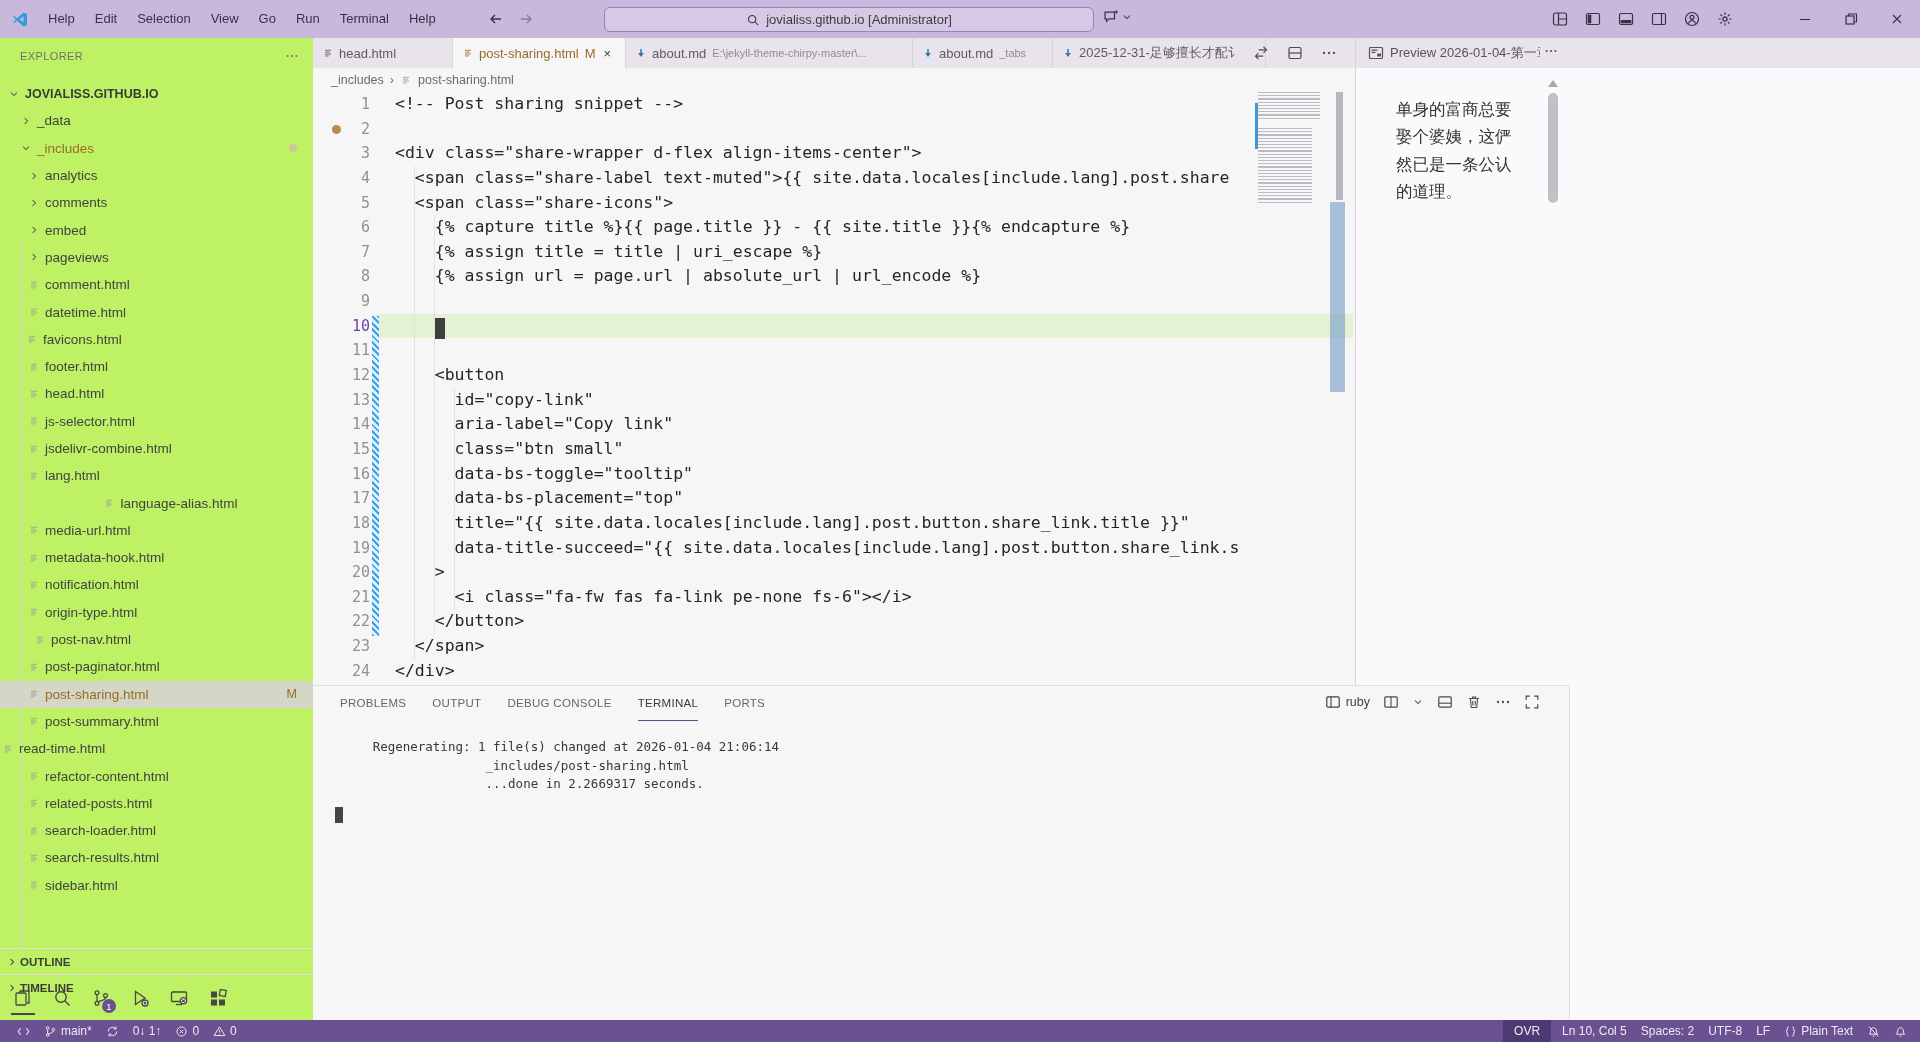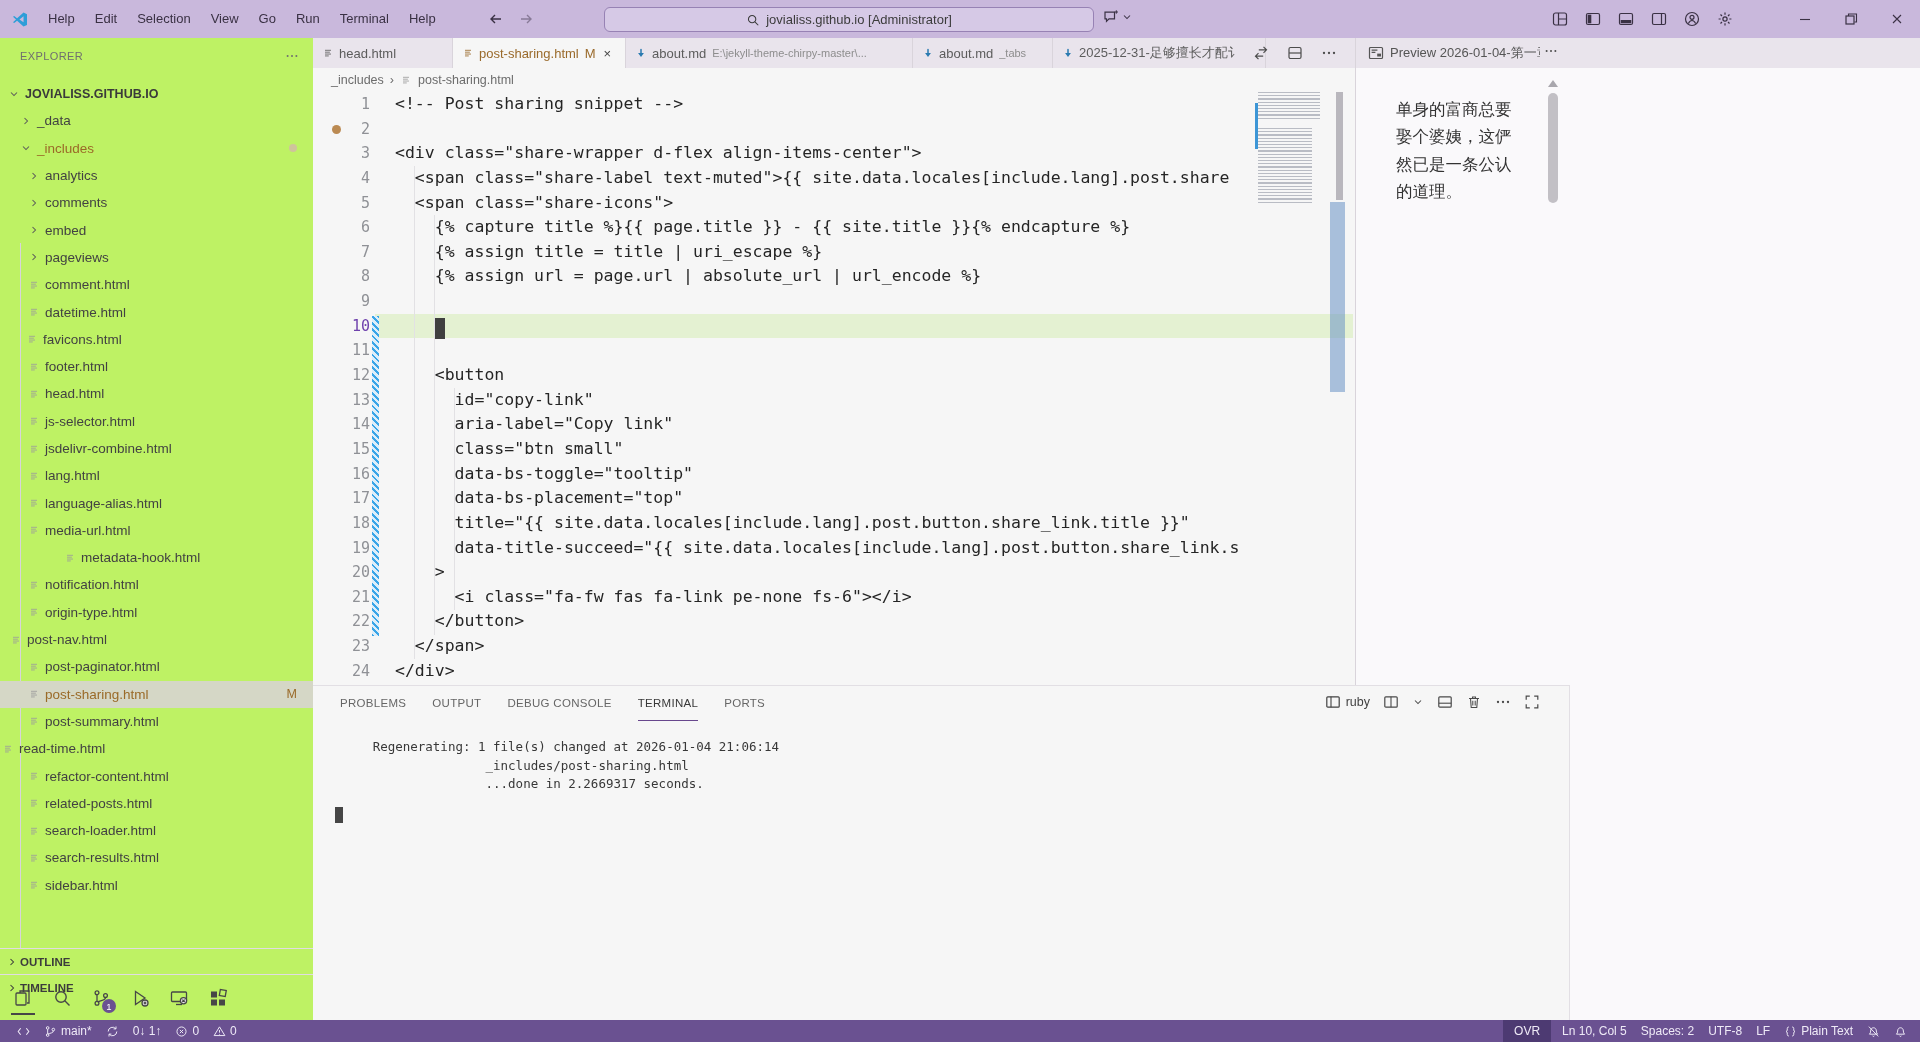--- a/index.html
+++ b/index.html
@@ -361,37 +361,37 @@
           <span class="lbl">jsdelivr-combine.html</span>
         </div>
         <div class="tree-row" style="padding-left: 26px;">
           <span class="icon ficon i12">
             <svg viewBox="0 0 16 16" fill="none" stroke="currentColor" stroke-width="1.2">
               <path d="M4 4.4h8M4 6.9h6.5M4 9.4h8M4 11.9h5" stroke-width="1.1"></path>
             </svg>
           </span>
           <span class="lbl">lang.html</span>
         </div>
-        <div class="tree-row" style="padding-left: 26px;">
+        <div class="tree-row" style="padding-left: 26px; justify-content: center;">
           <span class="icon ficon i12">
             <svg viewBox="0 0 16 16" fill="none" stroke="currentColor" stroke-width="1.2">
               <path d="M4 4.4h8M4 6.9h6.5M4 9.4h8M4 11.9h5" stroke-width="1.1"></path>
             </svg>
           </span>
           <span class="lbl">language-alias.html</span>
         </div>
         <div class="tree-row" style="padding-left: 26px;">
           <span class="icon ficon i12">
             <svg viewBox="0 0 16 16" fill="none" stroke="currentColor" stroke-width="1.2">
               <path d="M4 4.4h8M4 6.9h6.5M4 9.4h8M4 11.9h5" stroke-width="1.1"></path>
             </svg>
           </span>
           <span class="lbl">media-url.html</span>
         </div>
-        <div class="tree-row" style="padding-left: 26px; margin-left: 36px;">
+        <div class="tree-row" style="padding-left: 26px;">
           <span class="icon ficon i12">
             <svg viewBox="0 0 16 16" fill="none" stroke="currentColor" stroke-width="1.2">
               <path d="M4 4.4h8M4 6.9h6.5M4 9.4h8M4 11.9h5" stroke-width="1.1"></path>
             </svg>
           </span>
           <span class="lbl">metadata-hook.html</span>
         </div>
         <div class="tree-row" style="padding-left: 26px;">
           <span class="icon ficon i12">
             <svg viewBox="0 0 16 16" fill="none" stroke="currentColor" stroke-width="1.2">
@@ -401,21 +401,21 @@
           <span class="lbl">notification.html</span>
         </div>
         <div class="tree-row" style="padding-left: 26px;">
           <span class="icon ficon i12">
             <svg viewBox="0 0 16 16" fill="none" stroke="currentColor" stroke-width="1.2">
               <path d="M4 4.4h8M4 6.9h6.5M4 9.4h8M4 11.9h5" stroke-width="1.1"></path>
             </svg>
           </span>
           <span class="lbl">origin-type.html</span>
         </div>
-        <div class="tree-row" style="padding-left: 8px;">
+        <div class="tree-row" style="padding-left: 32px;">
           <span class="icon ficon i12">
             <svg viewBox="0 0 16 16" fill="none" stroke="currentColor" stroke-width="1.2">
               <path d="M4 4.4h8M4 6.9h6.5M4 9.4h8M4 11.9h5" stroke-width="1.1"></path>
             </svg>
           </span>
           <span class="lbl">post-nav.html</span>
         </div>
         <div class="tree-row" style="padding-left: 26px;">
           <span class="icon ficon i12">
             <svg viewBox="0 0 16 16" fill="none" stroke="currentColor" stroke-width="1.2">

